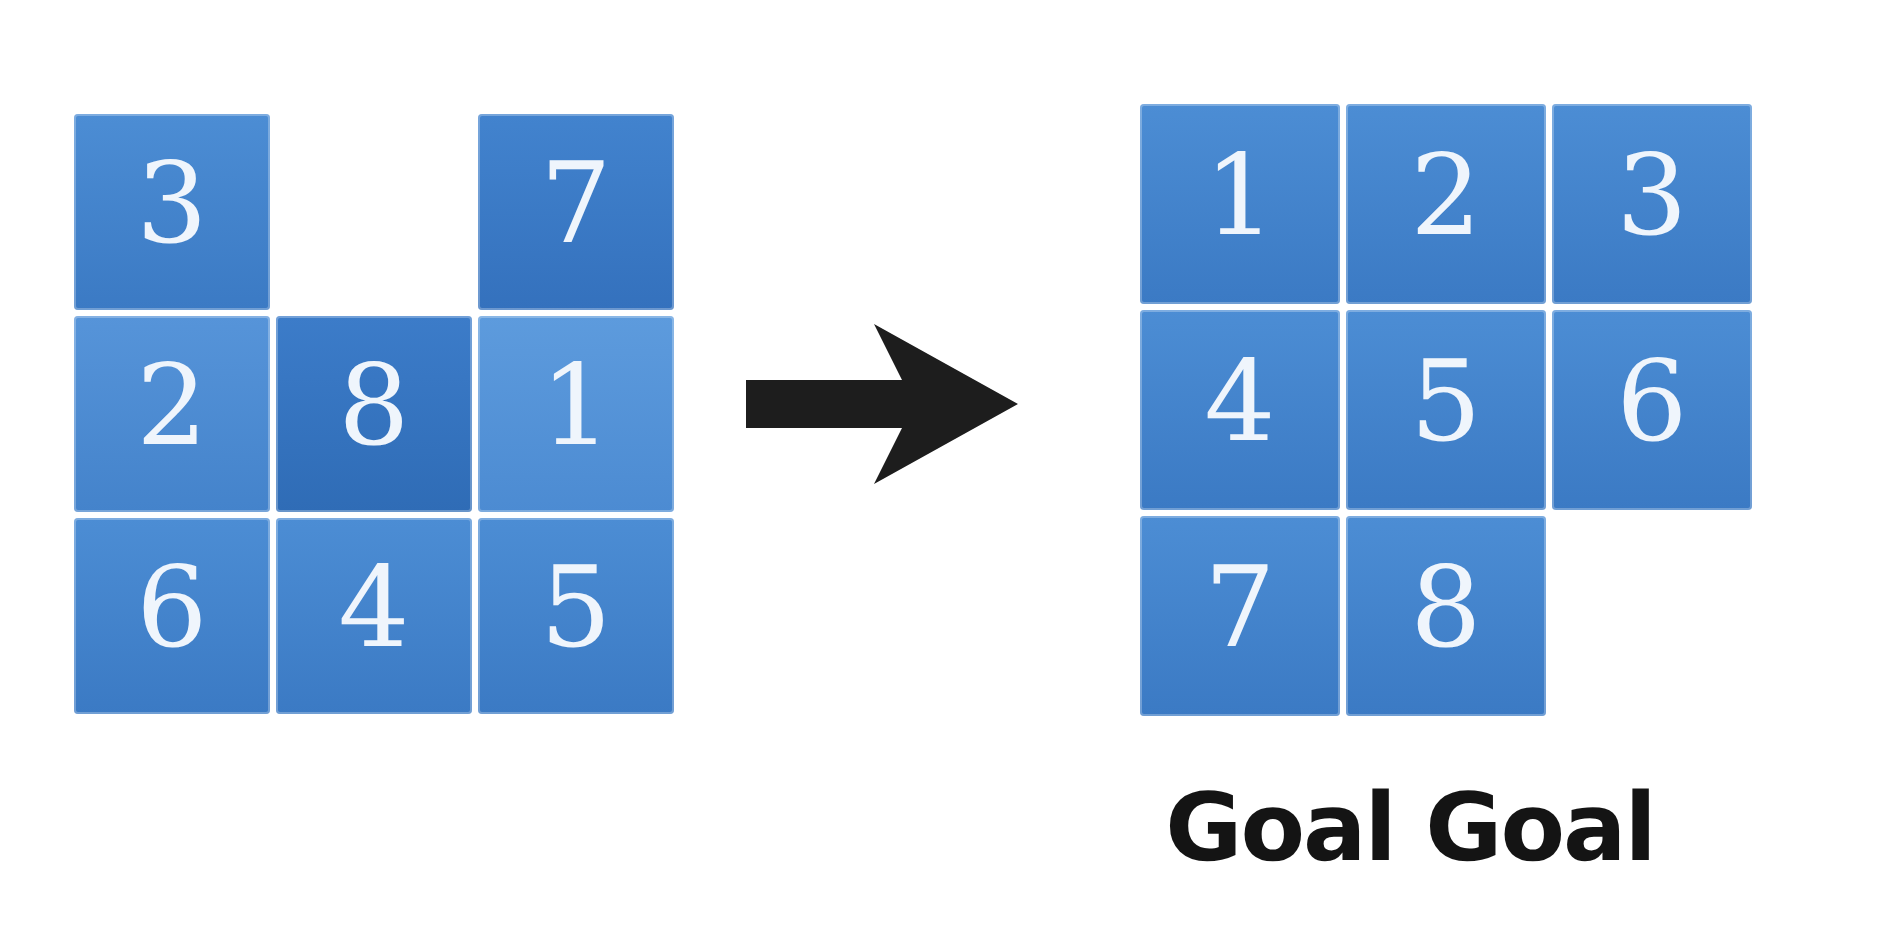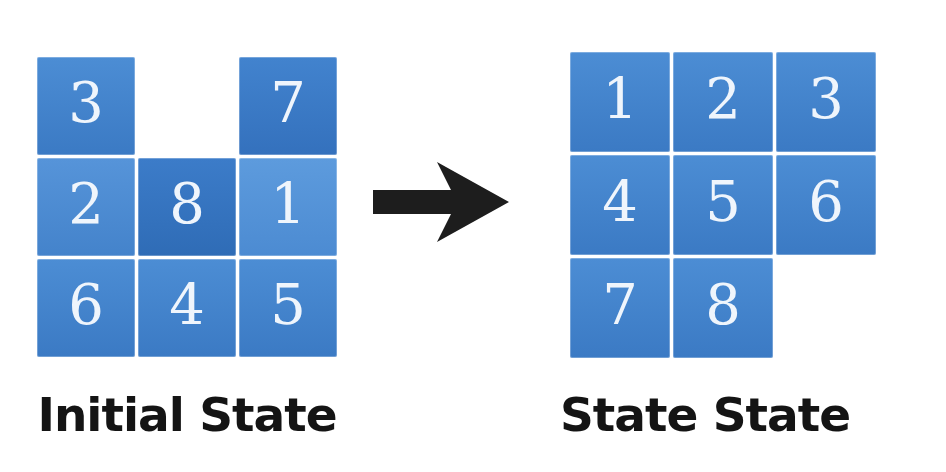--- a/index.html
+++ b/index.html
@@ -112,16 +112,15 @@
     <div class="tile shade-mid">2</div>
     <div class="tile shade-mid">3</div>
     <div class="tile shade-mid">4</div>
     <div class="tile shade-mid">5</div>
     <div class="tile shade-mid">6</div>
     <div class="tile shade-mid">7</div>
     <div class="tile shade-mid">8</div>
     <div class="tile shade-mid blank"></div>
   </div>
 
-  <div id="initial-label" class="state-label">Initial State</div>
-  <div id="goal-label" class="state-label">State State</div>
+  <div id="goal-label" class="state-label">Goal Goal</div>
 
 </div>
 
 </body></html>

